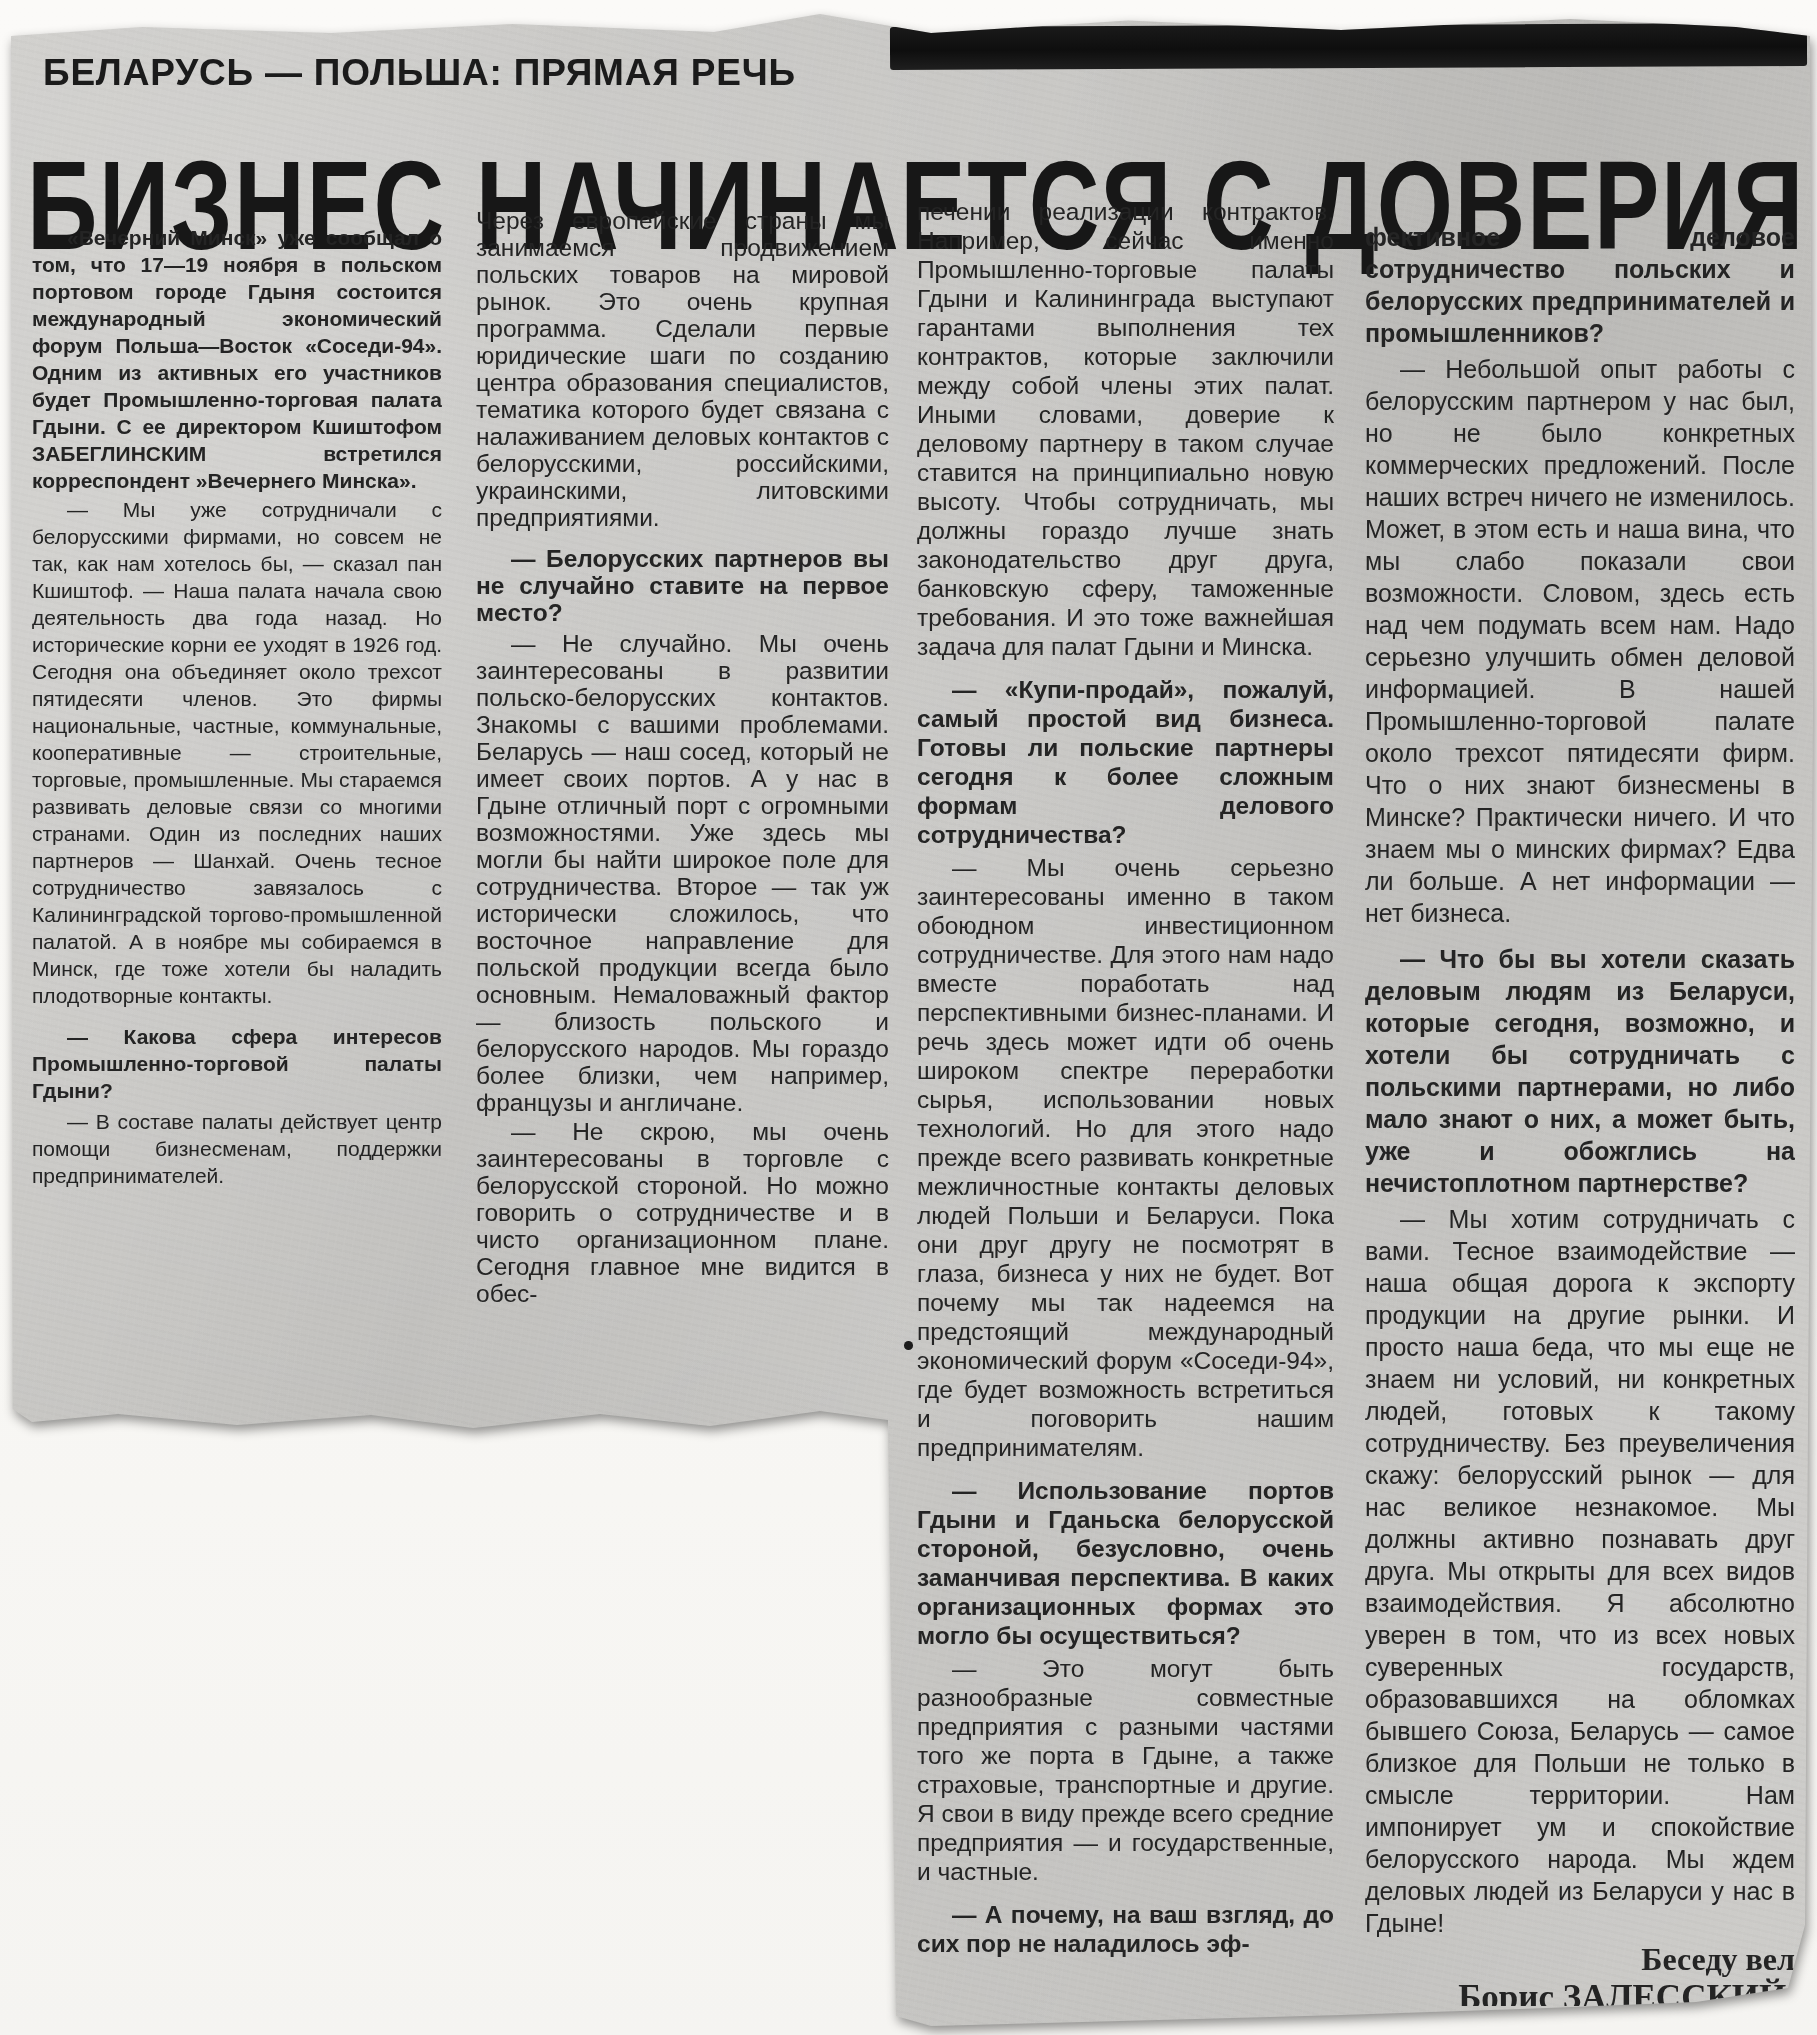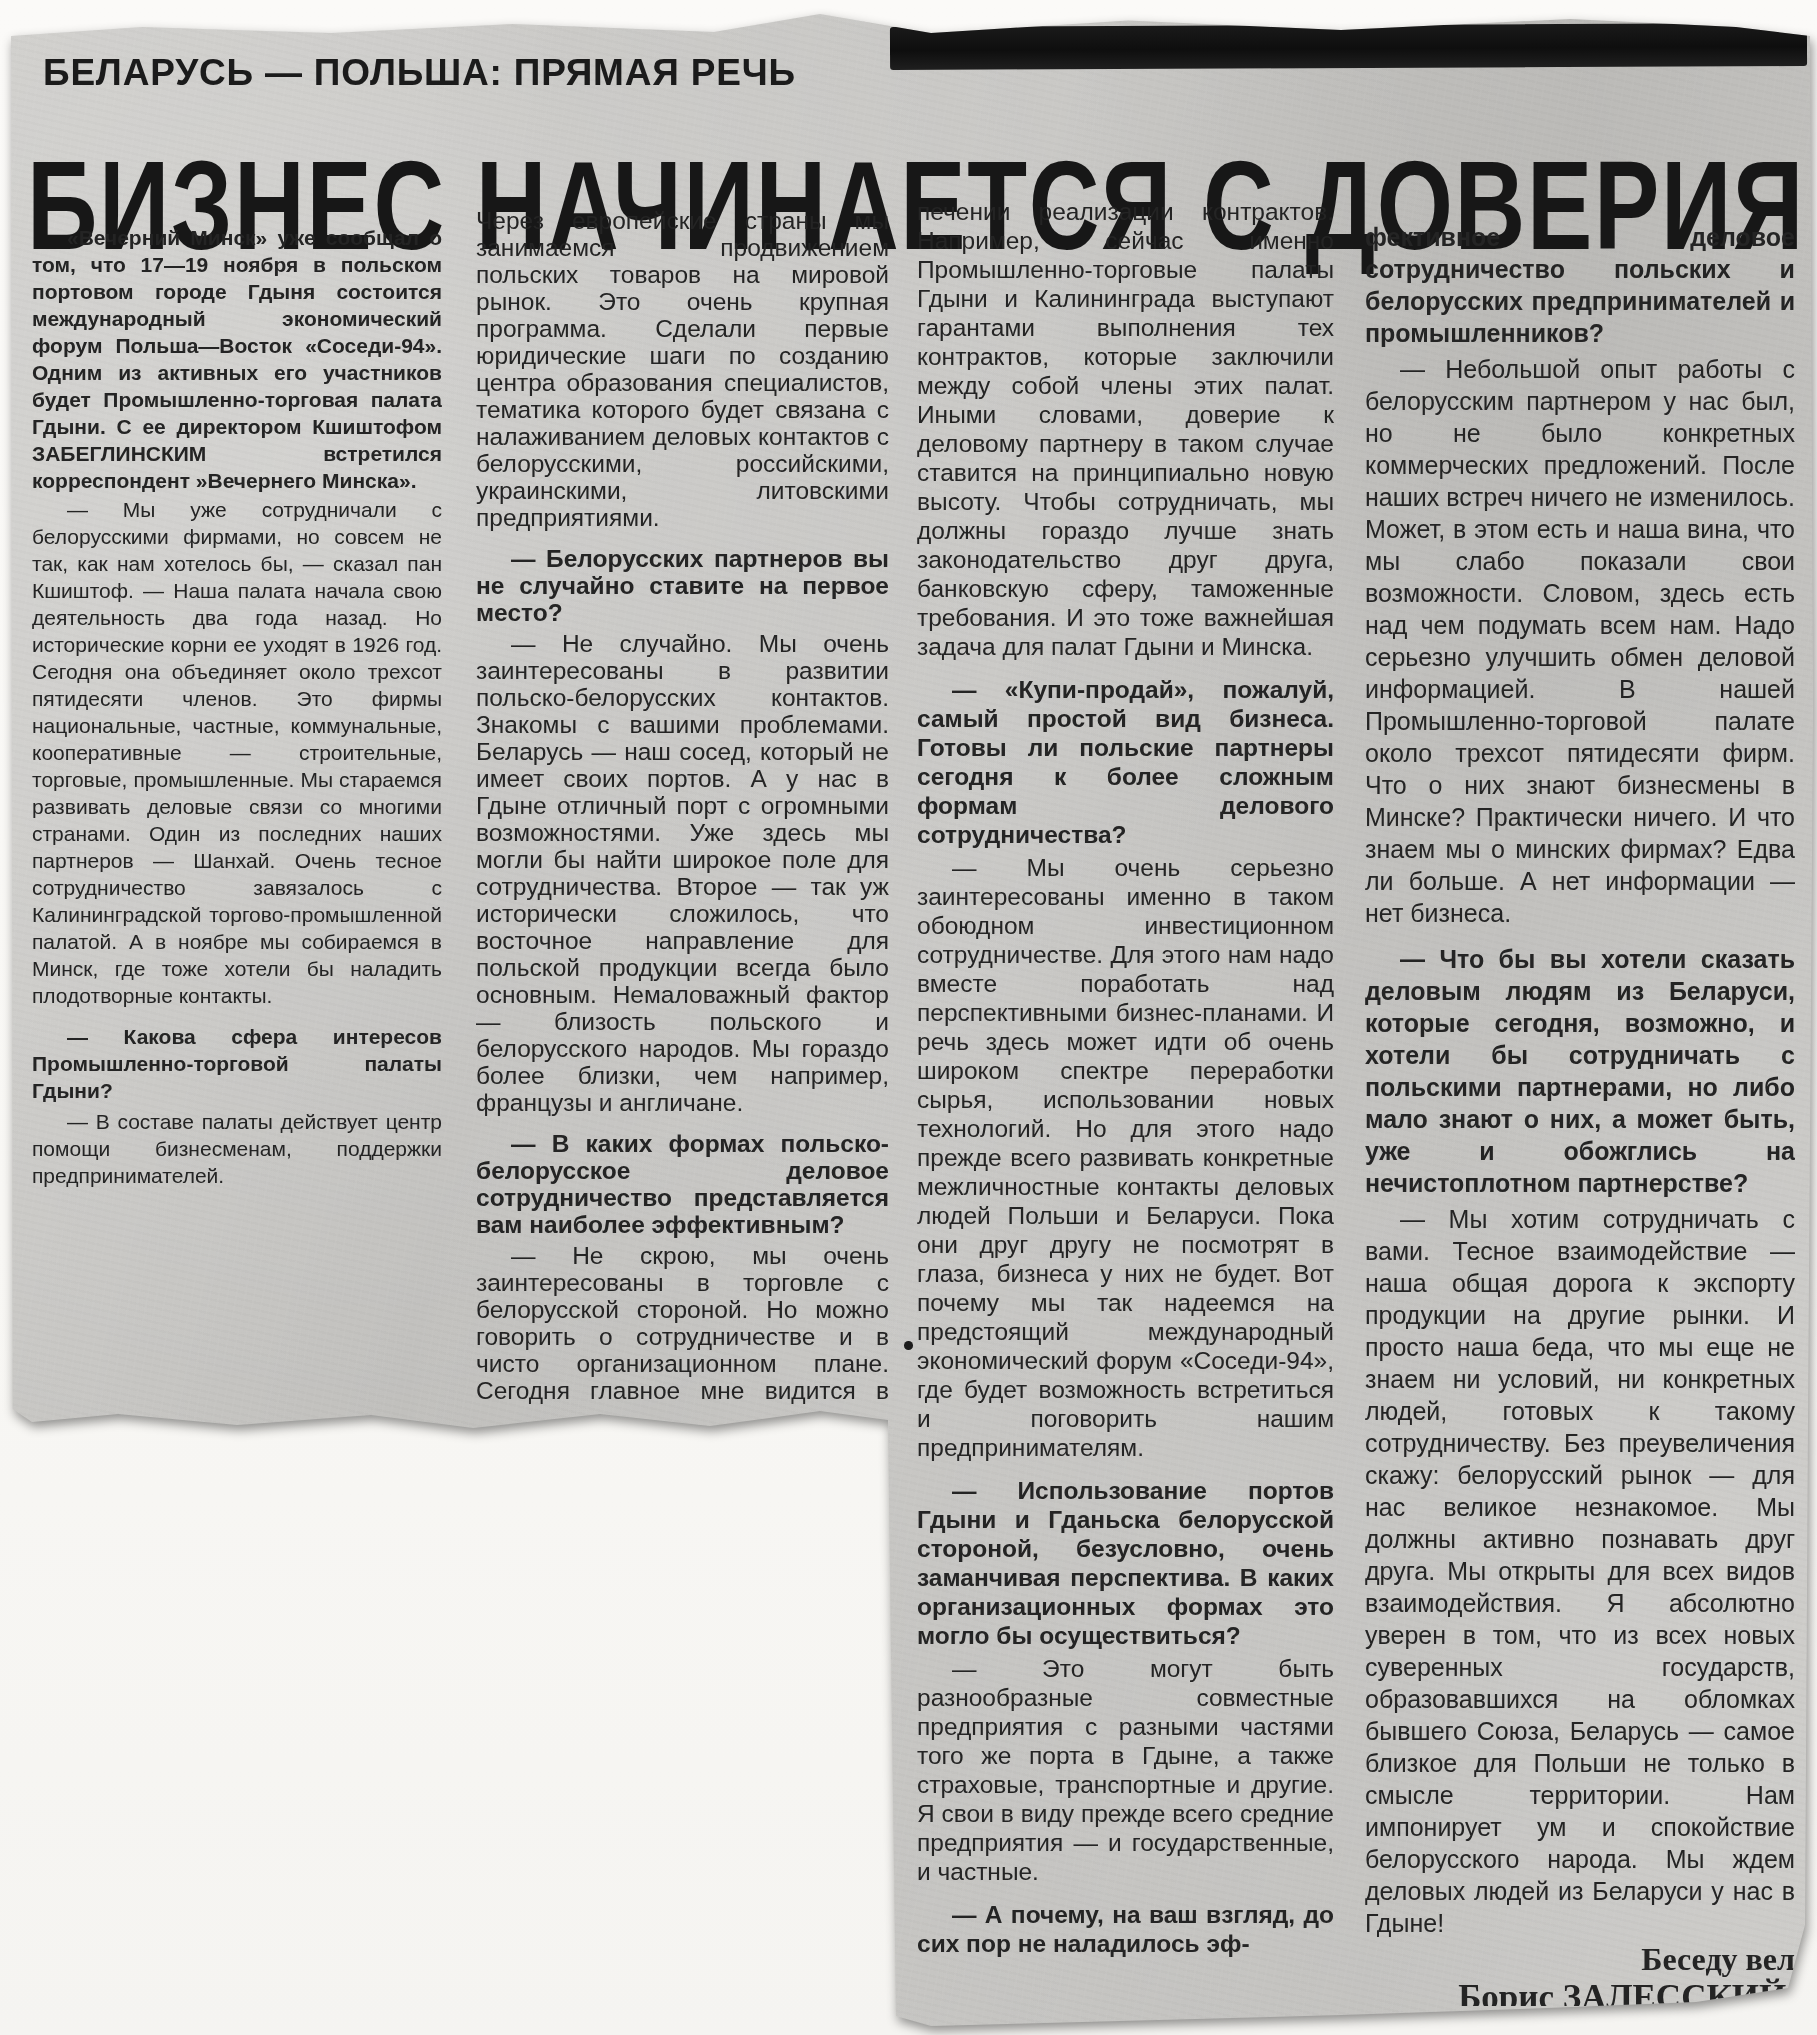--- a/index.html
+++ b/index.html
@@ -94,21 +94,20 @@
         <p class="lede">«Вечерний Минск» уже сообщал о том, что 17—19 ноября в польском портовом городе Гдыня состоится международный экономический форум Польша—Восток «Соседи-94». Одним из активных его участников будет Промышленно-торговая палата Гдыни. С ее директором Кшиштофом ЗАБЕГЛИНСКИМ встретился корреспондент »Вечернего Минска».</p>
         <p>— Мы уже сотрудничали с белорусскими фирмами, но совсем не так, как нам хотелось бы, — сказал пан Кшиштоф. — Наша палата начала свою деятельность два года назад. Но исторические корни ее уходят в 1926 год. Сегодня она объединяет около трехсот пятидесяти членов. Это фирмы национальные, частные, коммунальные, кооперативные — строительные, торговые, промышленные. Мы стараемся развивать деловые связи со многими странами. Один из последних наших партнеров — Шанхай. Очень тесное сотрудничество завязалось с Калининградской торгово-промышленной палатой. А в ноябре мы собираемся в Минск, где тоже хотели бы наладить плодотворные контакты.</p>
         <p class="q">— Какова сфера интересов Промышленно-торговой палаты Гдыни?</p>
         <p>— В составе палаты действует центр помощи бизнесменам, поддержки предпринимателей.</p>
       </div>
 
       <div class="col col2">
         <p class="noindent">Через европейские страны мы занимаемся продвижением польских товаров на мировой рынок. Это очень крупная программа. Сделали первые юридические шаги по созданию центра образования специалистов, тематика которого будет связана с налаживанием деловых контактов с белорусскими, российскими, украинскими, литовскими предприятиями.</p>
         <p class="q">— Белорусских партнеров вы не случайно ставите на первое место?</p>
         <p>— Не случайно. Мы очень заинтересованы в развитии польско-белорусских контактов. Знакомы с вашими проблемами. Беларусь — наш сосед, который не имеет своих портов. А у нас в Гдыне отличный порт с огромными возможностями. Уже здесь мы могли бы найти широкое поле для сотрудничества. Второе — так уж исторически сложилось, что восточное направление для польской продукции всегда было основным. Немаловажный фактор — близость польского и белорусского народов. Мы гораздо более близки, чем например, французы и англичане.</p>
-        <p class="q">— В каких формах польско-белорусское деловое сотрудничество представляется вам наиболее эффективным?</p>
         <p>— Не скрою, мы очень заинтересованы в торговле с белорусской стороной. Но можно говорить о сотрудничестве и в чисто организационном плане. Сегодня главное мне видится в обес-</p>
       </div>
 
       <div class="col col3">
         <p class="noindent">печении реализации контрактов. Например, сейчас именно Промышленно-торговые палаты Гдыни и Калининграда выступают гарантами выполнения тех контрактов, которые заключили между собой члены этих палат. Иными словами, доверие к деловому партнеру в таком случае ставится на принципиально новую высоту. Чтобы сотрудничать, мы должны гораздо лучше знать законодательство друг друга, банковскую сферу, таможенные требования. И это тоже важнейшая задача для палат Гдыни и Минска.</p>
         <p class="q">— «Купи-продай», пожалуй, самый простой вид бизнеса. Готовы ли польские партнеры сегодня к более сложным формам делового сотрудничества?</p>
         <p>— Мы очень серьезно заинтересованы именно в таком обоюдном инвестиционном сотрудничестве. Для этого нам надо вместе поработать над перспективными бизнес-планами. И речь здесь может идти об очень широком спектре переработки сырья, использовании новых технологий. Но для этого надо прежде всего развивать конкретные межличностные контакты деловых людей Польши и Беларуси. Пока они друг другу не посмотрят в глаза, бизнеса у них не будет. Вот почему мы так надеемся на предстоящий международный экономический форум «Соседи-94», где будет возможность встретиться и поговорить нашим предпринимателям.</p>
         <p class="q">— Использование портов Гдыни и Гданьска белорусской стороной, безусловно, очень заманчивая перспектива. В каких организационных формах это могло бы осуществиться?</p>
         <p>— Это могут быть разнообразные совместные предприятия с разными частями того же порта в Гдыне, а также страховые, транспортные и другие. Я свои в виду прежде всего средние предприятия — и государственные, и частные.</p>
         <p class="q">— А почему, на ваш взгляд, до сих пор не наладилось эф-</p>

